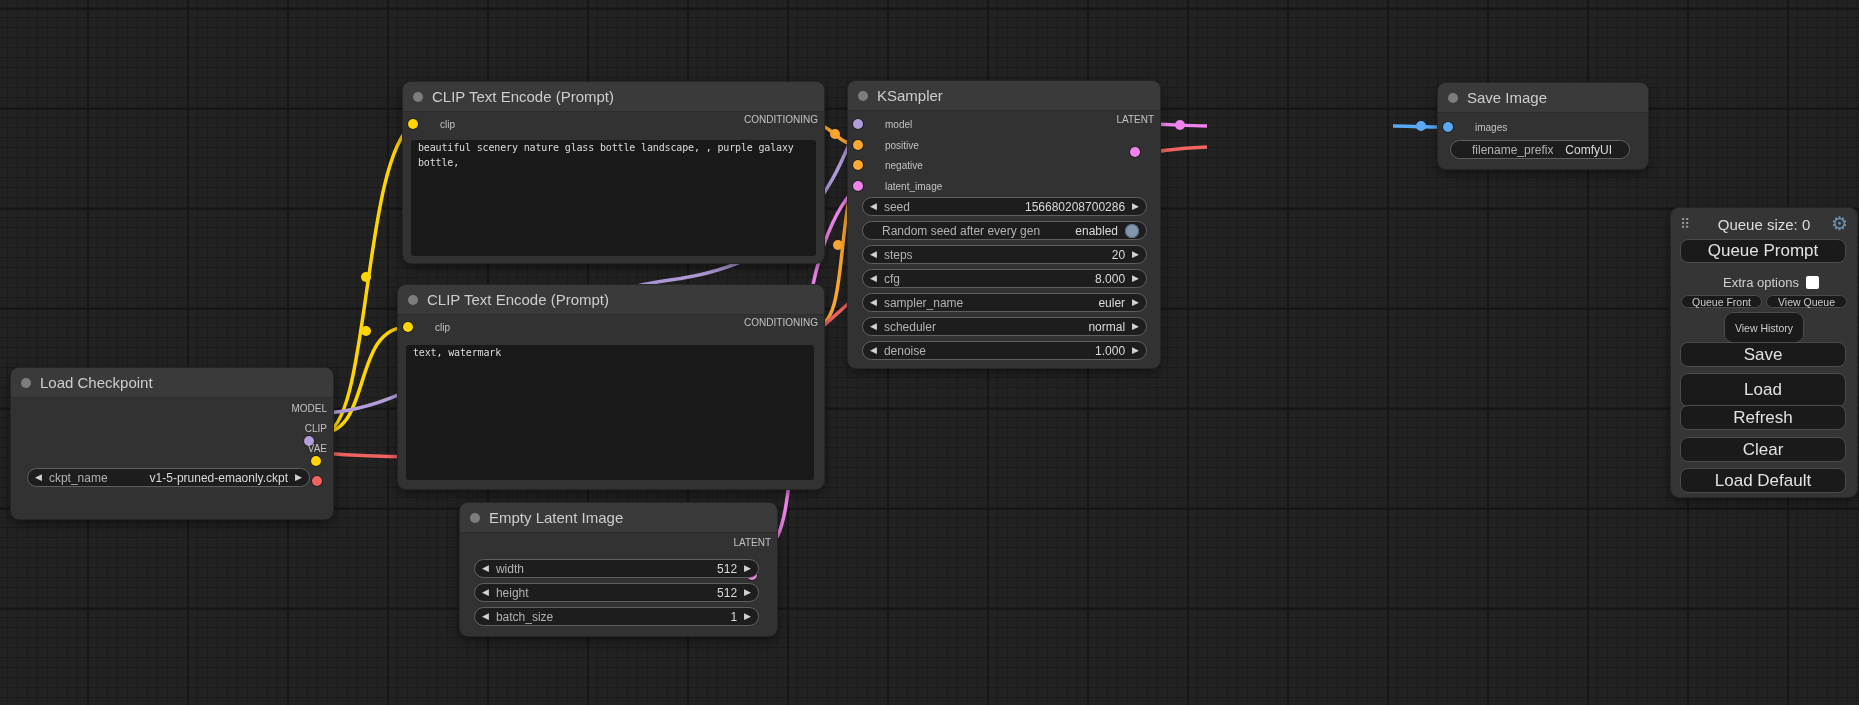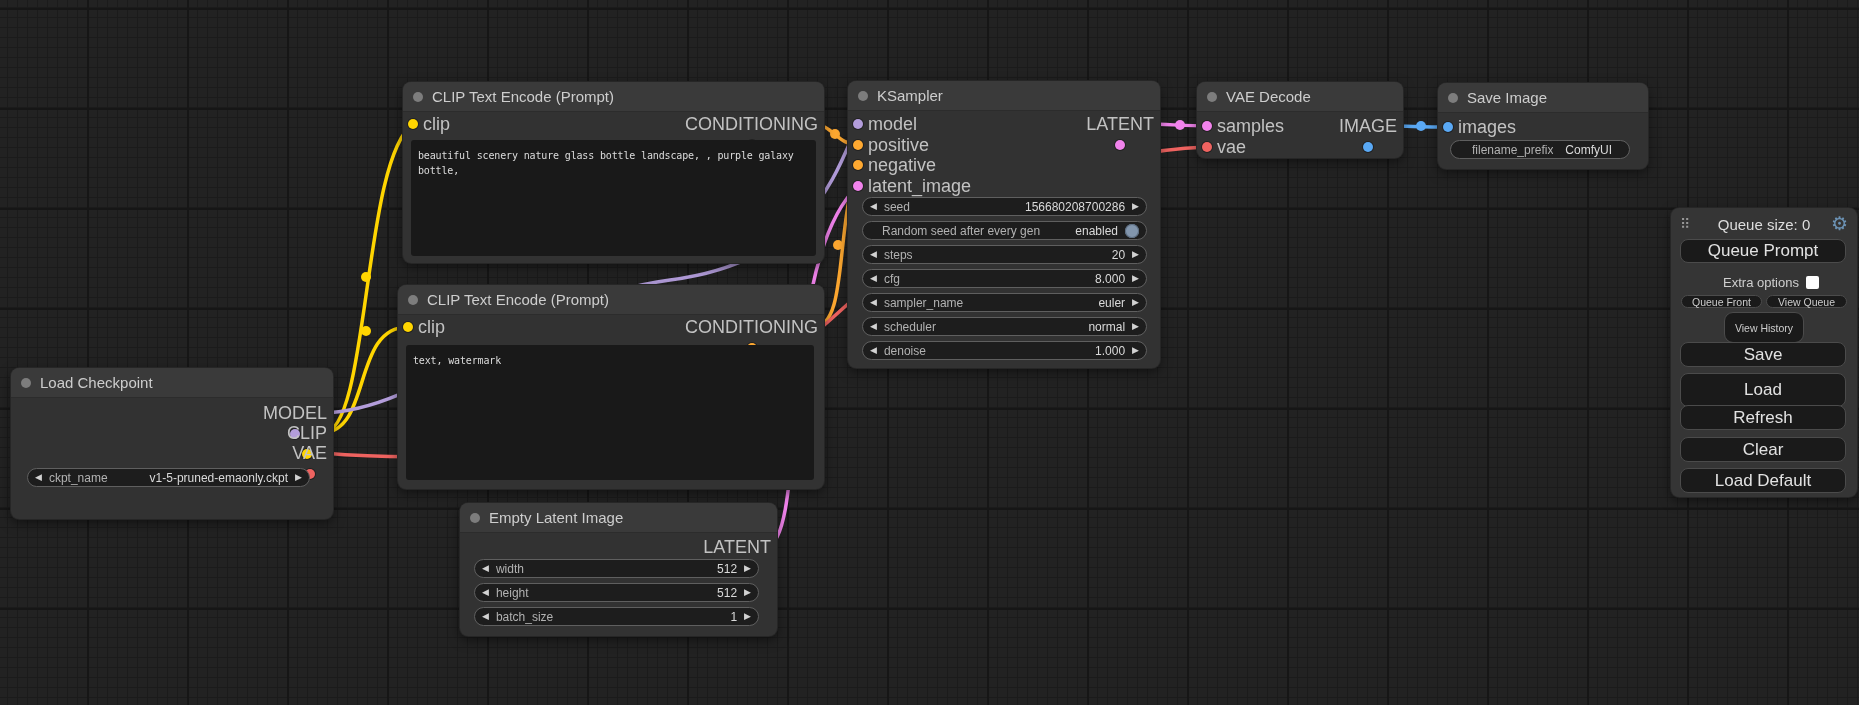--- a/index.html
+++ b/index.html
@@ -16,37 +16,37 @@
     background-position:87px 8px,87px 8px,7px 7px,7px 7px;
   }
   #wires{position:absolute;left:0;top:0;z-index:1;}
   #wires path{fill:none;stroke-width:3.5px;}
   .node{position:absolute;z-index:2;background:#323232;border-radius:8px;
         box-shadow:0 0 0 1px #262626,0 4px 12px rgba(0,0,0,.5);}
   .ntitle{position:absolute;left:0;right:0;top:0;height:30px;background:#3a3a3a;
           border-radius:8px 8px 0 0;display:flex;align-items:center;gap:9px;
           padding-left:10px;color:#cdcdcd;font-size:15px;border-bottom:1px solid #2c2c2c;box-sizing:border-box;}
   .cdot{width:10px;height:10px;border-radius:50%;background:#7d7d7d;flex:0 0 auto;}
-  .port{position:absolute;display:flex;align-items:center;gap:5px;height:20px;
-        color:#c2c2c2;font-size:18px;white-space:nowrap;}
+  .port{position:absolute;display:flex;align-items:center;gap:22px;height:20px;
+        color:#c2c2c2;font-size:10px;white-space:nowrap;}
   .port.in{left:5px;}
   .port.out{right:6px;flex-direction:column;}
   .pdot{width:10px;height:10px;border-radius:50%;box-shadow:0 0 0 1px rgba(0,0,0,.35);flex:0 0 auto;}
   .widget{position:absolute;height:19px;background:#1d1d1d;border:1px solid #5f5f5f;
           border-radius:10px;display:flex;align-items:center;box-sizing:border-box;
           padding:0 7px;font-size:12px;color:#c8c8c8;white-space:nowrap;}
   .arrow{font-size:9px;color:#d2d2d2;line-height:1;}
   .wlabel{margin-left:7px;color:#b2b2b2;overflow:hidden;}
   .wvalue{margin-left:auto;margin-right:7px;color:#dadada;}
   .widget.toggle .wlabel{margin-left:12px;}
   .toggle-dot{width:14px;height:14px;border-radius:50%;background:#8296ad;
               box-shadow:inset 0 0 0 1px #5c6d80;flex:0 0 auto;}
   .nodetext{position:absolute;background:#191919;border-radius:3px;color:#dcdcdc;
             font-family:"DejaVu Sans Mono","Liberation Mono",monospace;font-size:10px;
-            letter-spacing:-0.15px;line-height:15px;padding:8px 7px;box-sizing:border-box;
+            letter-spacing:-0.15px;line-height:15px;padding:0 7px;box-sizing:border-box;
             white-space:pre-wrap;word-break:break-word;}
   
   #queue-panel{position:absolute;left:1671px;top:208px;width:186px;height:289px;z-index:3;
                background:#353535;border-radius:8px;box-shadow:0 0 0 1px #262626,0 4px 12px rgba(0,0,0,.5);}
   .qtext{position:absolute;left:0;right:0;top:8px;text-align:center;color:#dddddd;font-size:15px;}
   .drag-handle{position:absolute;left:9px;top:8px;color:#979797;font-size:14px;letter-spacing:1px;}
   .gear{position:absolute;right:9px;top:4px;font-size:19px;cursor:pointer;}
   .qbtn{position:absolute;left:9px;width:166px;background:#1a1a1a;border:1px solid #4b4b4b;
         border-radius:8px;color:#e2e2e2;display:flex;align-items:center;justify-content:center;
         font-size:17px;box-sizing:border-box;cursor:pointer;}
@@ -197,38 +197,20 @@
       <span class="arrow">▶</span>
     </div>
     <div class="widget" style="left:14px;top:260px;width:285px">
       <span class="arrow">◀</span>
       <span class="wlabel">denoise</span>
       <span class="wvalue">1.000</span>
       <span class="arrow">▶</span>
     </div>
   </div>
 
-  <div class="node" style="left:1197px;top:82px;width:206px;height:76px">
-    <div class="ntitle">
-      <span class="cdot"></span>
-      <span>VAE Decode</span>
-    </div>
-    <div class="port in" style="top:34px">
-      <span class="pdot" style="background: rgb(241, 131, 236);"></span>
-      <span>samples</span>
-    </div>
-    <div class="port in" style="top:55px">
-      <span class="pdot" style="background: rgb(239, 99, 96);"></span>
-      <span>vae</span>
-    </div>
-    <div class="port out" style="top:34px">
-      <span>IMAGE</span>
-      <span class="pdot" style="background: rgb(90, 169, 245);"></span>
-    </div>
-  </div>
 
   <div class="node" style="left:1438px;top:83px;width:210px;height:86px">
     <div class="ntitle">
       <span class="cdot"></span>
       <span>Save Image</span>
     </div>
     <div class="port in" style="top:34px">
       <span class="pdot" style="background: rgb(90, 169, 245);"></span>
       <span>images</span>
     </div>

